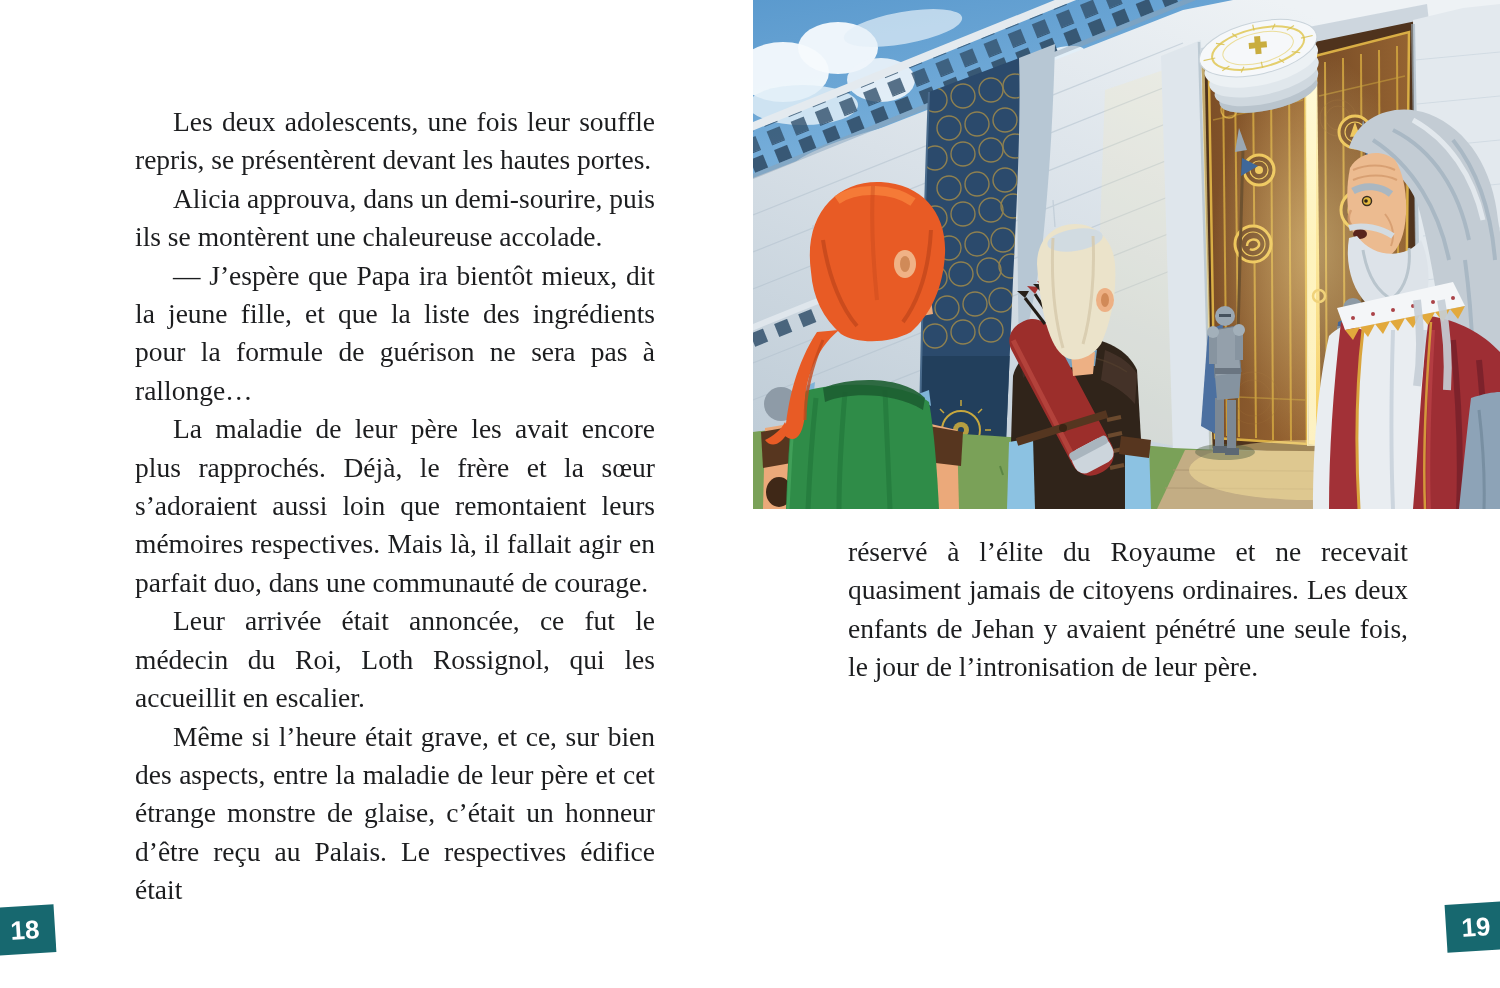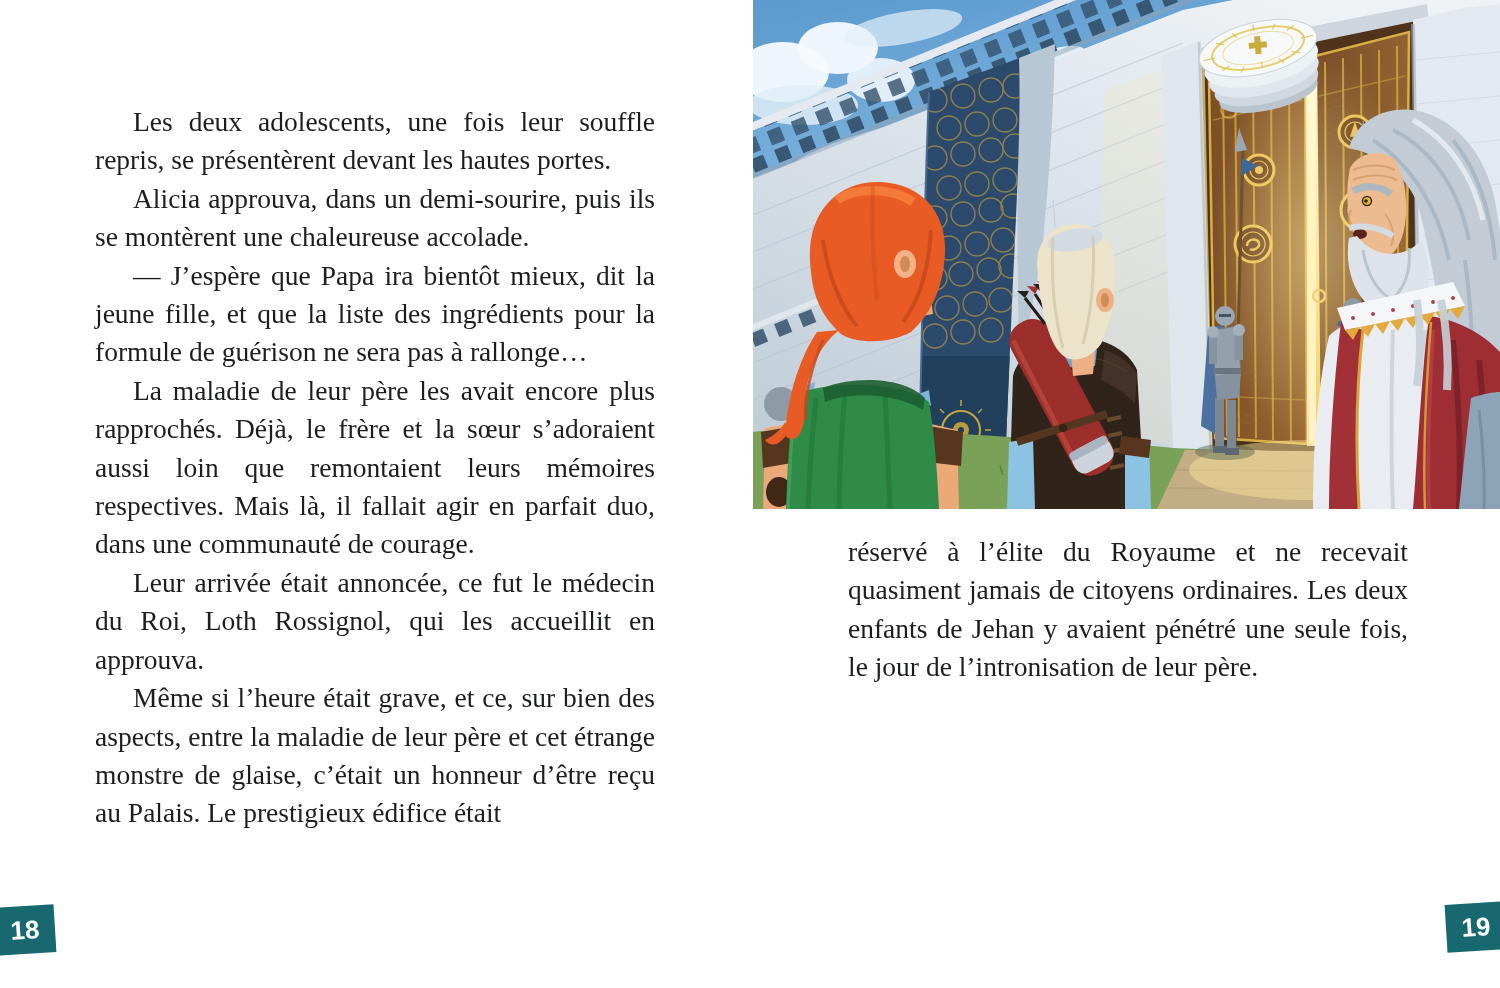--- a/index.html
+++ b/index.html
@@ -3,21 +3,21 @@
 <meta charset="utf-8">
 <style>
   html,body{margin:0;padding:0;}
   body{width:1500px;height:988px;background:#ffffff;overflow:hidden;
        font-family:"Liberation Serif","DejaVu Serif",serif;}
   .spread{position:relative;width:1500px;height:988px;background:#ffffff;}
 
   .text-col{position:absolute;width:560px;color:#1c1d1f;font-size:27.5px;
             line-height:38.4px;text-align:justify;hyphens:auto;}
   .text-col p{margin:0;}
-  .text-col p.indent{text-indent:38px;}
+  .text-col p.indent{text-indent:38px;margin-left:40px;}
   #left-col{left:95px;top:103px;}
   #right-col{left:848px;top:533px;}
 
   .illustration{position:absolute;left:753px;top:0;width:747px;height:509px;}
   .illustration svg{display:block;width:747px;height:509px;}
 
   .badge{position:absolute;width:60px;height:48px;background:#17686f;color:#fff;
          font-family:"Liberation Sans","DejaVu Sans",sans-serif;font-weight:bold;
          font-size:26px;display:flex;align-items:center;justify-content:center;
          transform:rotate(-3.5deg);}
@@ -27,22 +27,22 @@
 </head>
 <body>
 
 <div class="spread">
 
   <div class="text-col" id="left-col">
     <p class="indent">Les deux adolescents, une fois leur souffle repris, se présentèrent devant les hautes portes.</p>
     <p class="indent">Alicia approuva, dans un demi-sourire, puis ils se montèrent une chaleureuse accolade.</p>
     <p class="indent">— J’espère que Papa ira bientôt mieux, dit la jeune fille, et que la liste des ingrédients pour la formule de guérison ne sera pas à rallonge…</p>
     <p class="indent">La maladie de leur père les avait encore plus rapprochés. Déjà, le frère et la sœur s’adoraient aussi loin que remontaient leurs mémoires respectives. Mais là, il fallait agir en parfait duo, dans une communauté de courage.</p>
-    <p class="indent">Leur arrivée était annoncée, ce fut le médecin du Roi, Loth Rossignol, qui les accueillit en approuva.</p>
-    <p class="indent">Même si l’heure était grave, et ce, sur bien des aspects, entre la maladie de leur père et cet étrange monstre de glaise, c’était un honneur d’être reçu au Palais. Le prestigieux édifice était</p>
+    <p class="indent">Leur arrivée était annoncée, ce fut le médecin du Roi, Loth Rossignol, qui les accueillit en escalier.</p>
+    <p class="indent">Même si l’heure était grave, et ce, sur bien des aspects, entre la maladie de leur père et cet étrange monstre de glaise, c’était un honneur d’être reçu au Palais. Le respectives édifice était</p>
   </div>
 
   <div class="text-col" id="right-col">
     <p>réservé à l’élite du Royaume et ne recevait quasiment jamais de citoyens ordinaires. Les deux enfants de Jehan y avaient pénétré une seule fois, le jour de l’intronisation de leur père.</p>
   </div>
 
   <div class="illustration">
   <svg viewBox="0 0 747 509" xmlns="http://www.w3.org/2000/svg">
     <defs>
       <linearGradient id="skyG" x1="0" y1="0" x2="0.25" y2="1">

